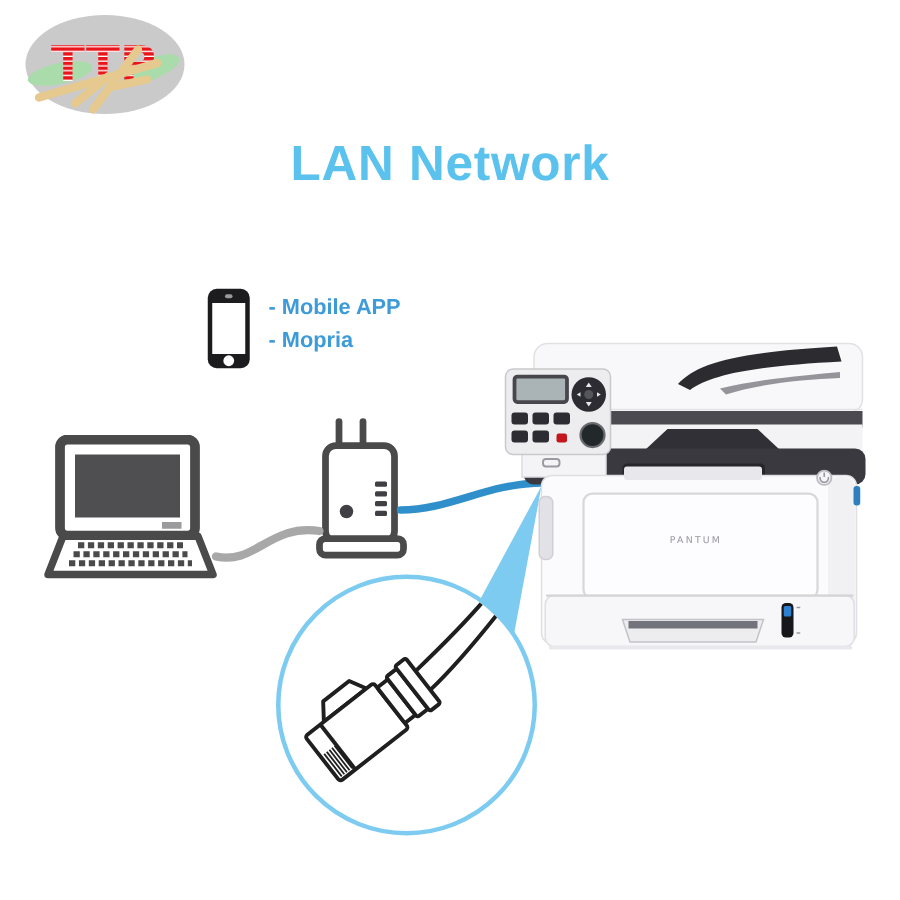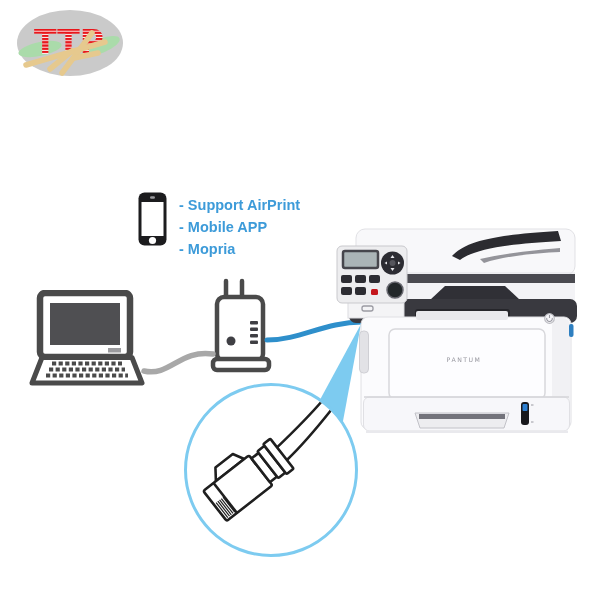--- a/index.html
+++ b/index.html
@@ -32,30 +32,30 @@
     <ellipse cx="89" cy="40" rx="20" ry="7" fill="#aadbaa" transform="rotate(-22 89 40)"></ellipse>
     <text x="57" y="48" text-anchor="middle" font-size="33" font-weight="bold" fill="url(#redstripe)">TTP</text>
     <g stroke="#e6c98e" stroke-width="5.5" stroke-linecap="round">
       <path d="M14,59 L93,36" fill="none"></path>
       <path d="M50,67 L80,27" fill="none"></path>
       <path d="M38,63 L60,45" fill="none"></path>
       <path d="M62,52 L86,47" fill="none"></path>
     </g>
   </svg>
 
+  <div class="abs title">LAN Network</div>
 
   <svg class="abs" style="left:137px;top:191px" width="31" height="56" viewBox="0 0 31 56">
     <rect x="1.5" y="1.5" width="28" height="53" rx="6" fill="#1c1c1e"></rect>
     <rect x="4.5" y="11" width="22" height="34" fill="#ffffff"></rect>
     <rect x="13" y="5.2" width="5" height="2.6" rx="1.3" fill="#9a9a9e"></rect>
     <circle cx="15.5" cy="49.5" r="3.6" fill="#ffffff"></circle>
   </svg>
 
   <div class="abs features">
-    <div>- Support AirPrint</div>
     <div>- Mobile APP</div>
     <div>- Mopria</div>
   </div>
 
   <svg class="abs" style="left:28px;top:290px" width="118" height="97" viewBox="0 0 118 97">
     <rect x="12" y="3" width="90" height="64" rx="5" fill="#ffffff" stroke="#4A4A4A" stroke-width="6.5"></rect>
     <rect x="22" y="13" width="70" height="42" fill="#4f4f52"></rect>
     <rect x="80" y="58" width="13" height="4.5" fill="#9b9b9e"></rect>
     <polygon points="14,67.5 104,67.5 114,93 4,93" fill="#ffffff" stroke="#4A4A4A" stroke-width="5" stroke-linejoin="round"></polygon>
     <g stroke="#4A4A4A" stroke-width="4" stroke-dasharray="4.2 2.4">

